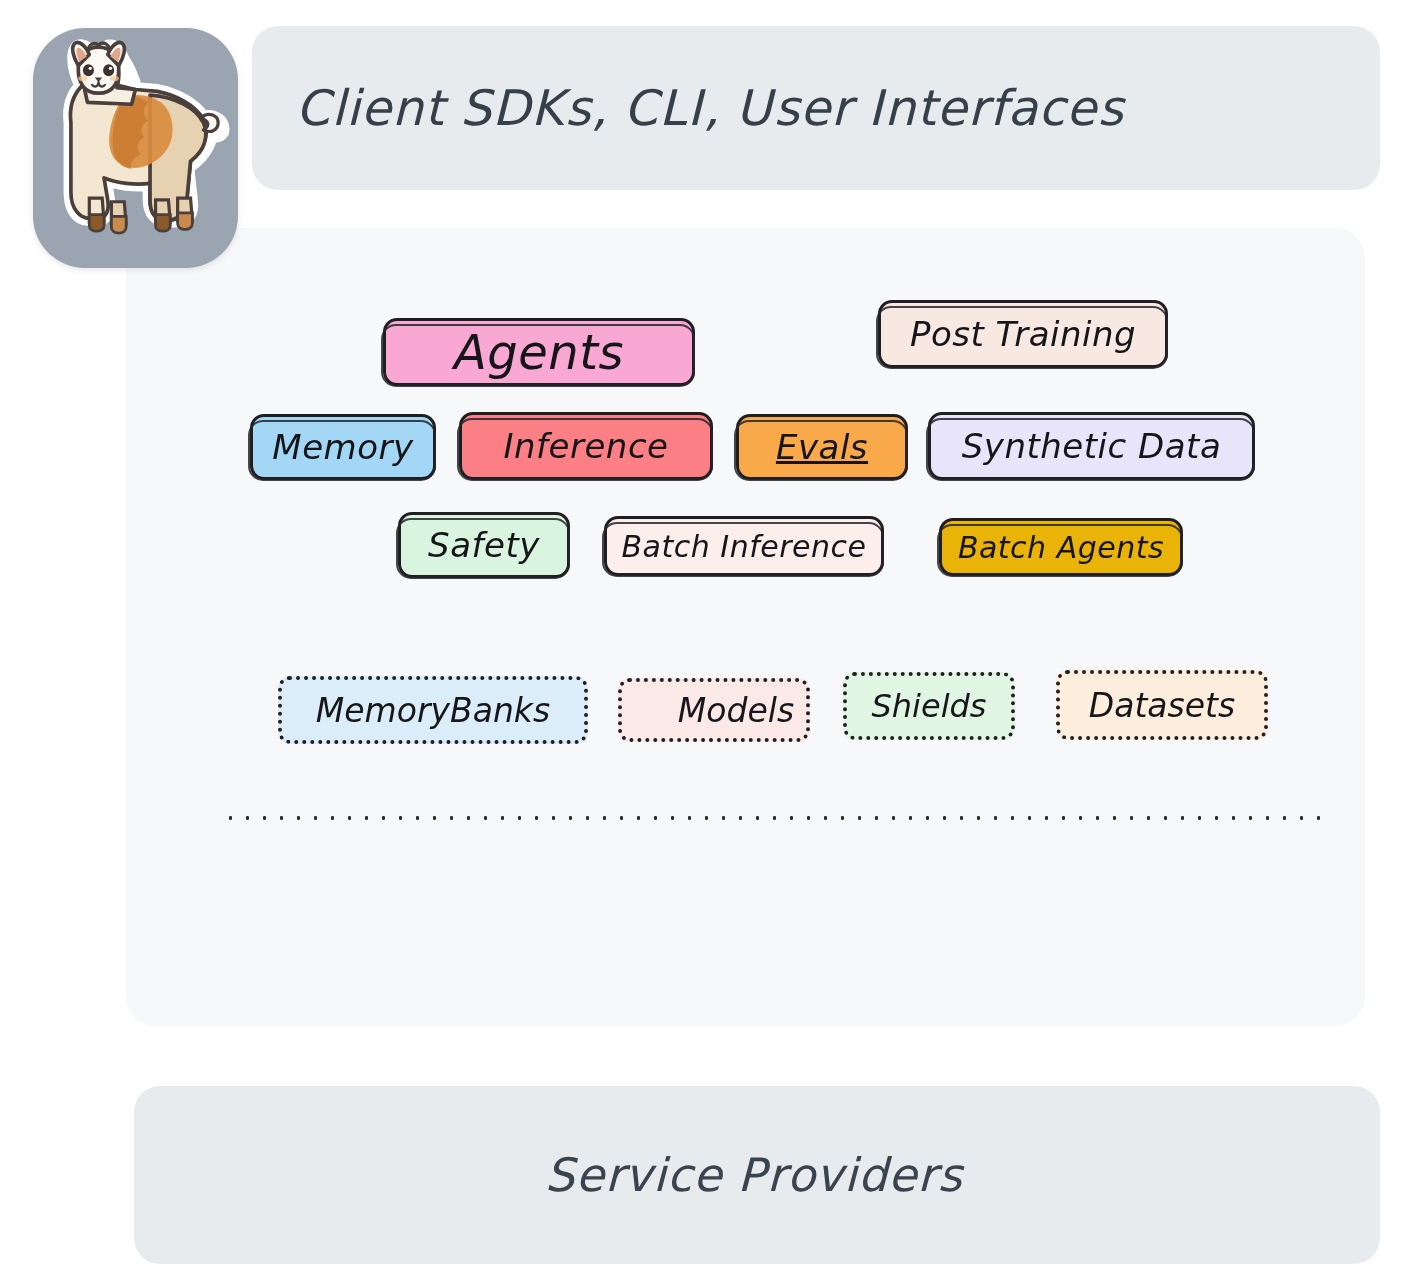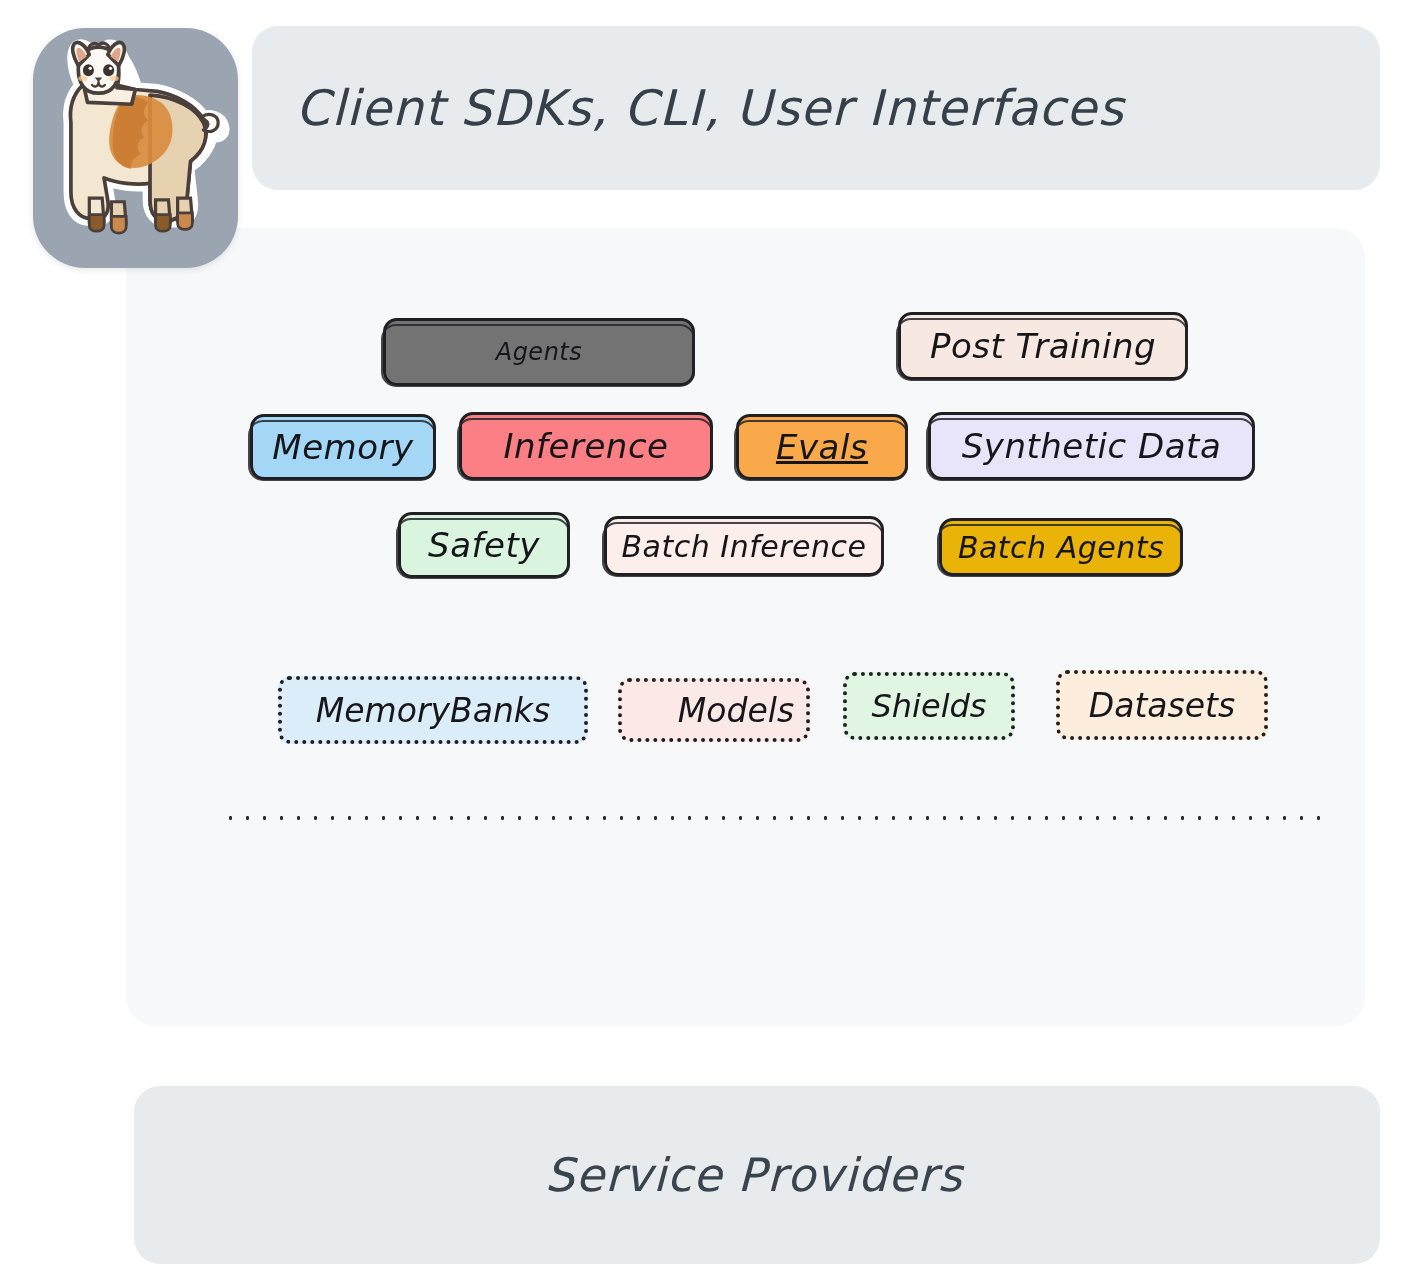--- a/index.html
+++ b/index.html
@@ -273,24 +273,24 @@
         <path d="M70 194 L86 194 L86 206 C86 210 82 212 78 212 C74 212 70 210 70 206 Z" fill="#c98a4b" stroke="#4a3f3a" stroke-width="3"></path>
         <path d="M118 192 L134 192 L134 204 C134 208 130 210 126 210 C122 210 118 208 118 204 Z" fill="#8a5a2b" stroke="#4a3f3a" stroke-width="3"></path>
         <path d="M142 190 L158 190 L158 202 C158 206 154 208 150 208 C146 208 142 206 142 202 Z" fill="#c98a4b" stroke="#4a3f3a" stroke-width="3"></path>
       </g>
     </svg>
   </div>
 
   <div class="main-panel"></div>
 
   <div id="api-box-layer">
-      <div class="api-box" style="left: 383px; top: 318px; width: 312px; height: 68px; background: #737373; font-size: 24px;">
+      <div class="api-box" style="left: 383px; top: 318px; width: 312px; height: 68px; background: #f9a8d4; font-size: 48px;">
         <span>Agents</span>
       </div>
-      <div class="api-box" style="left: 878px; top: 312px; width: 290px; height: 68px; background: rgb(248, 232, 226); font-size: 34px; margin-left: 20px;">
+      <div class="api-box" style="left: 878px; top: 300px; width: 290px; height: 68px; background: rgb(248, 232, 226); font-size: 34px;">
         <span>Post Training</span>
       </div>
       <div class="api-box" style="left: 250px; top: 414px; width: 186px; height: 66px; background: rgb(163, 215, 245); font-size: 34px;">
         <span>Memory</span>
       </div>
       <div class="api-box" style="left: 459px; top: 412px; width: 254px; height: 68px; background: rgb(251, 127, 132); font-size: 34px;">
         <span>Inference</span>
       </div>
       <div class="api-box" style="left: 736px; top: 414px; width: 172px; height: 66px; background: rgb(250, 169, 74); font-size: 34px; text-decoration: underline;">
         <span>Evals</span>

